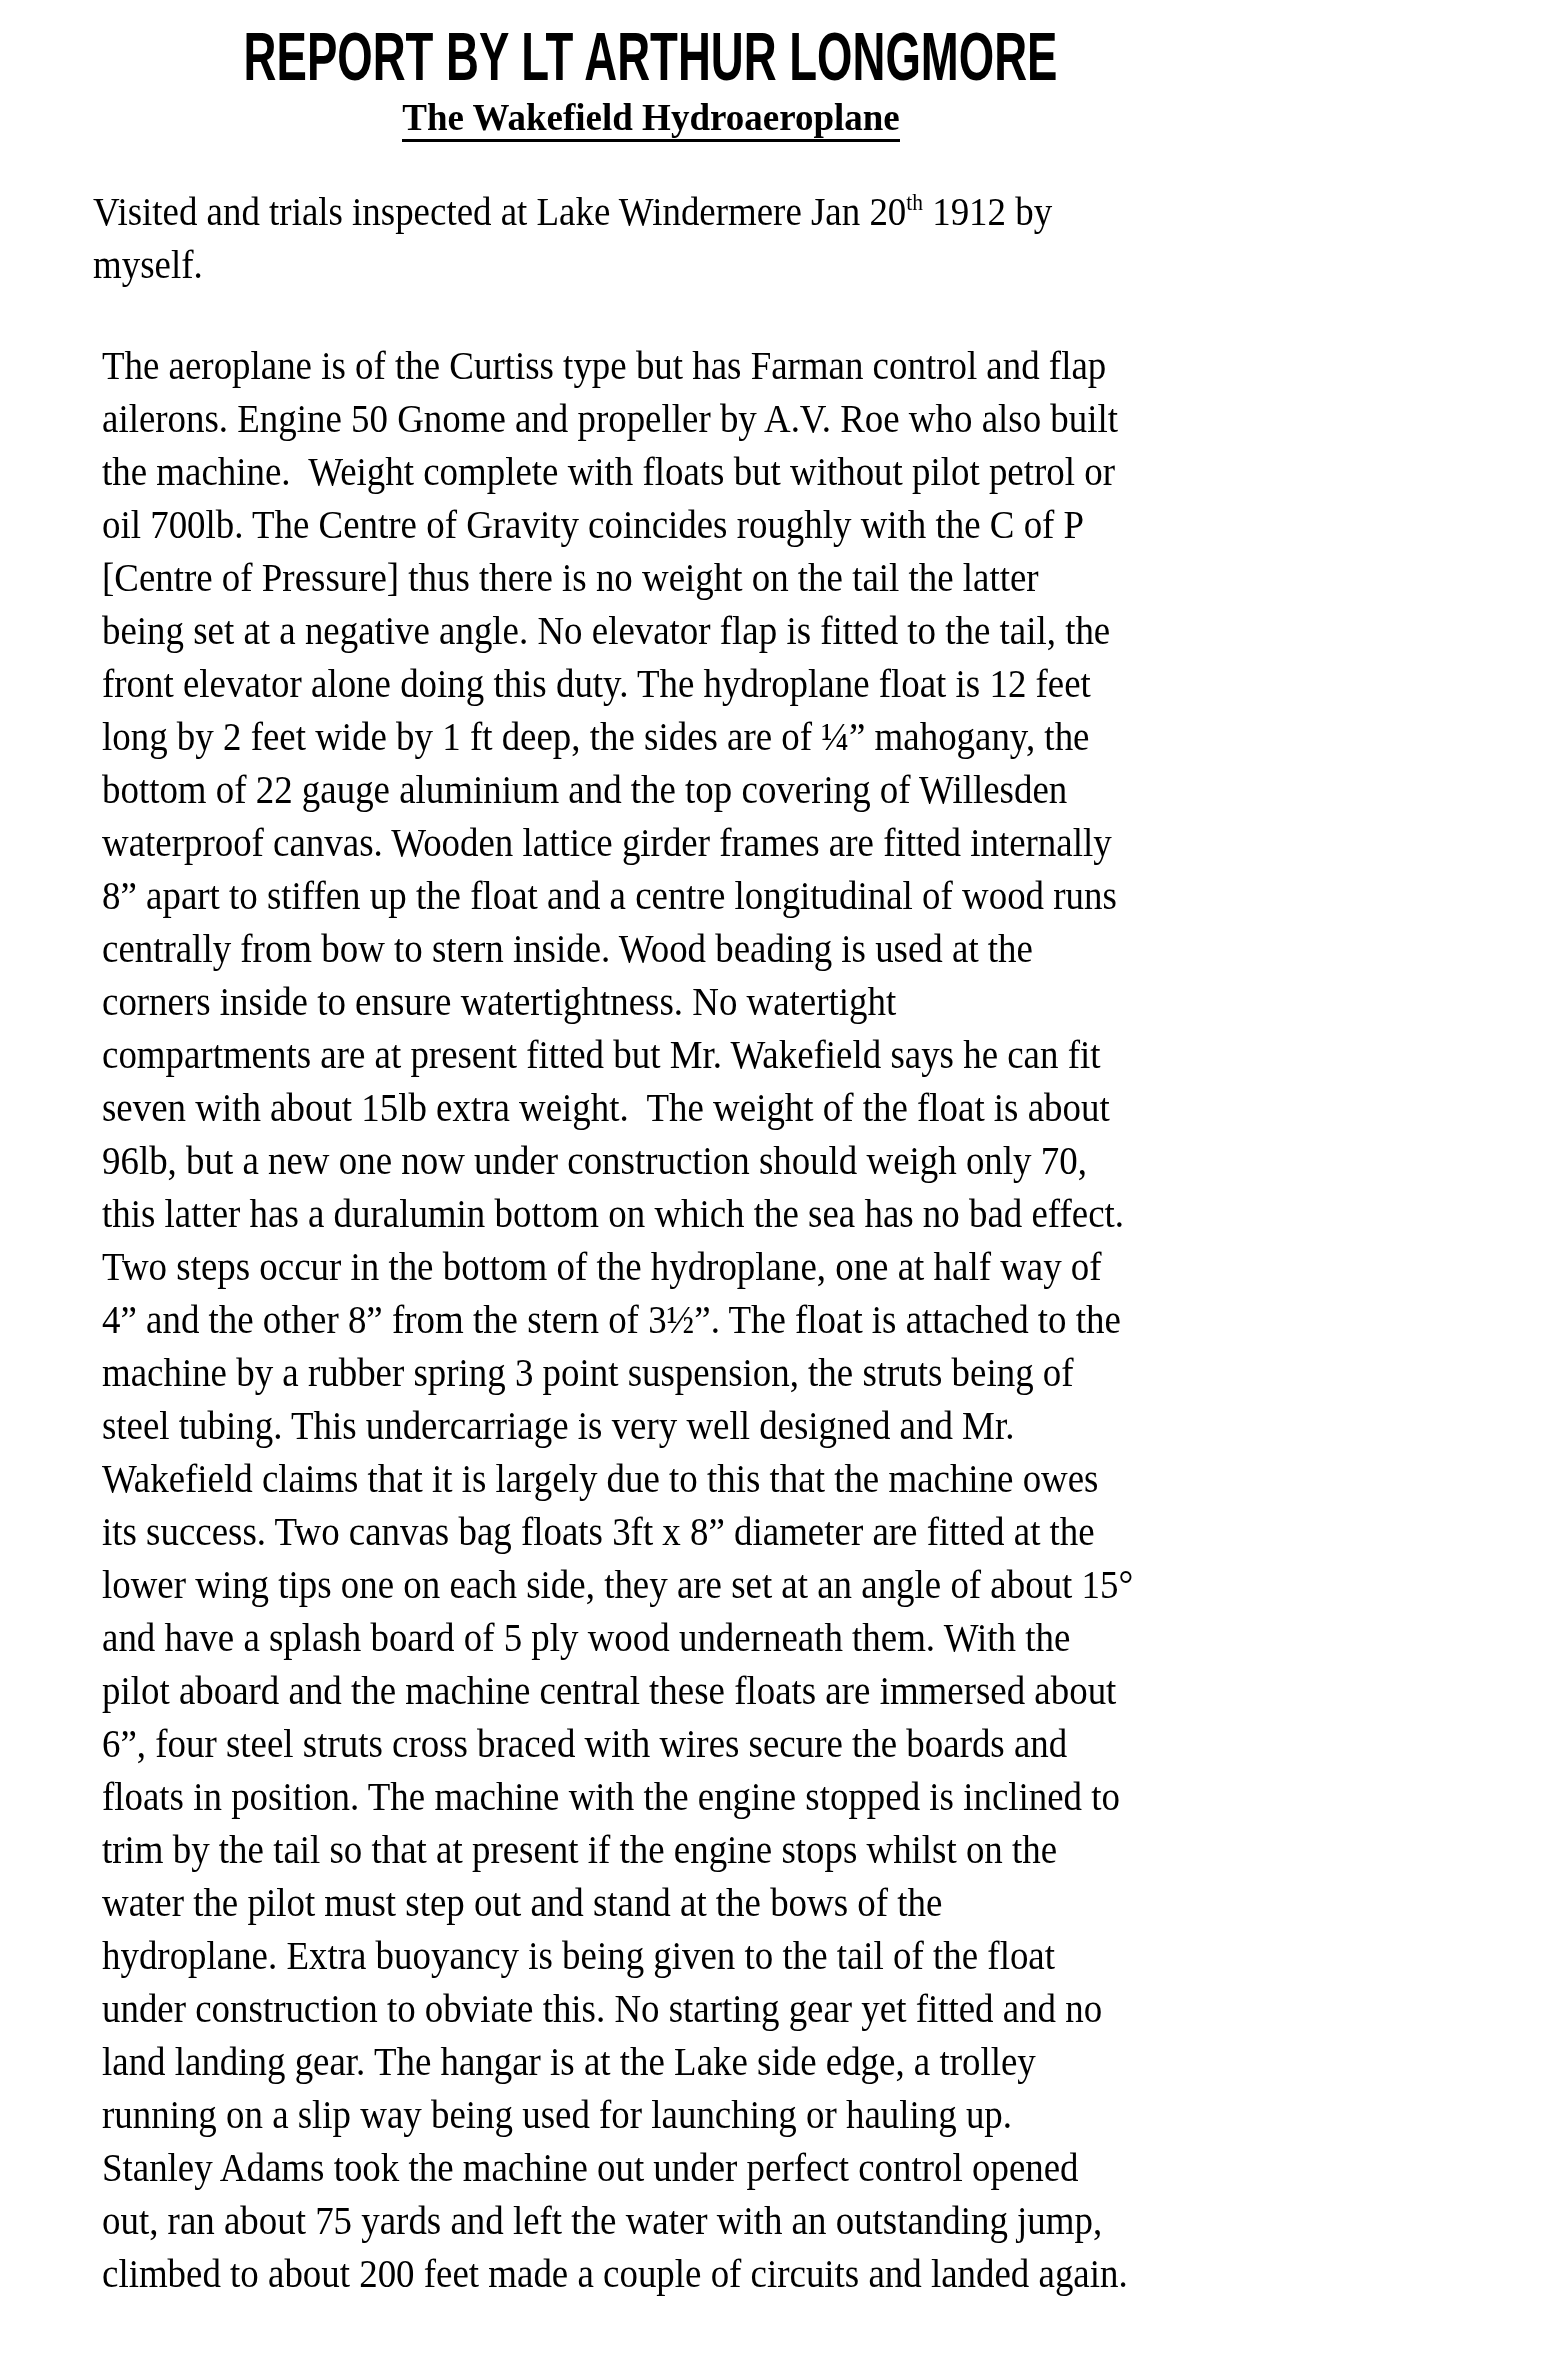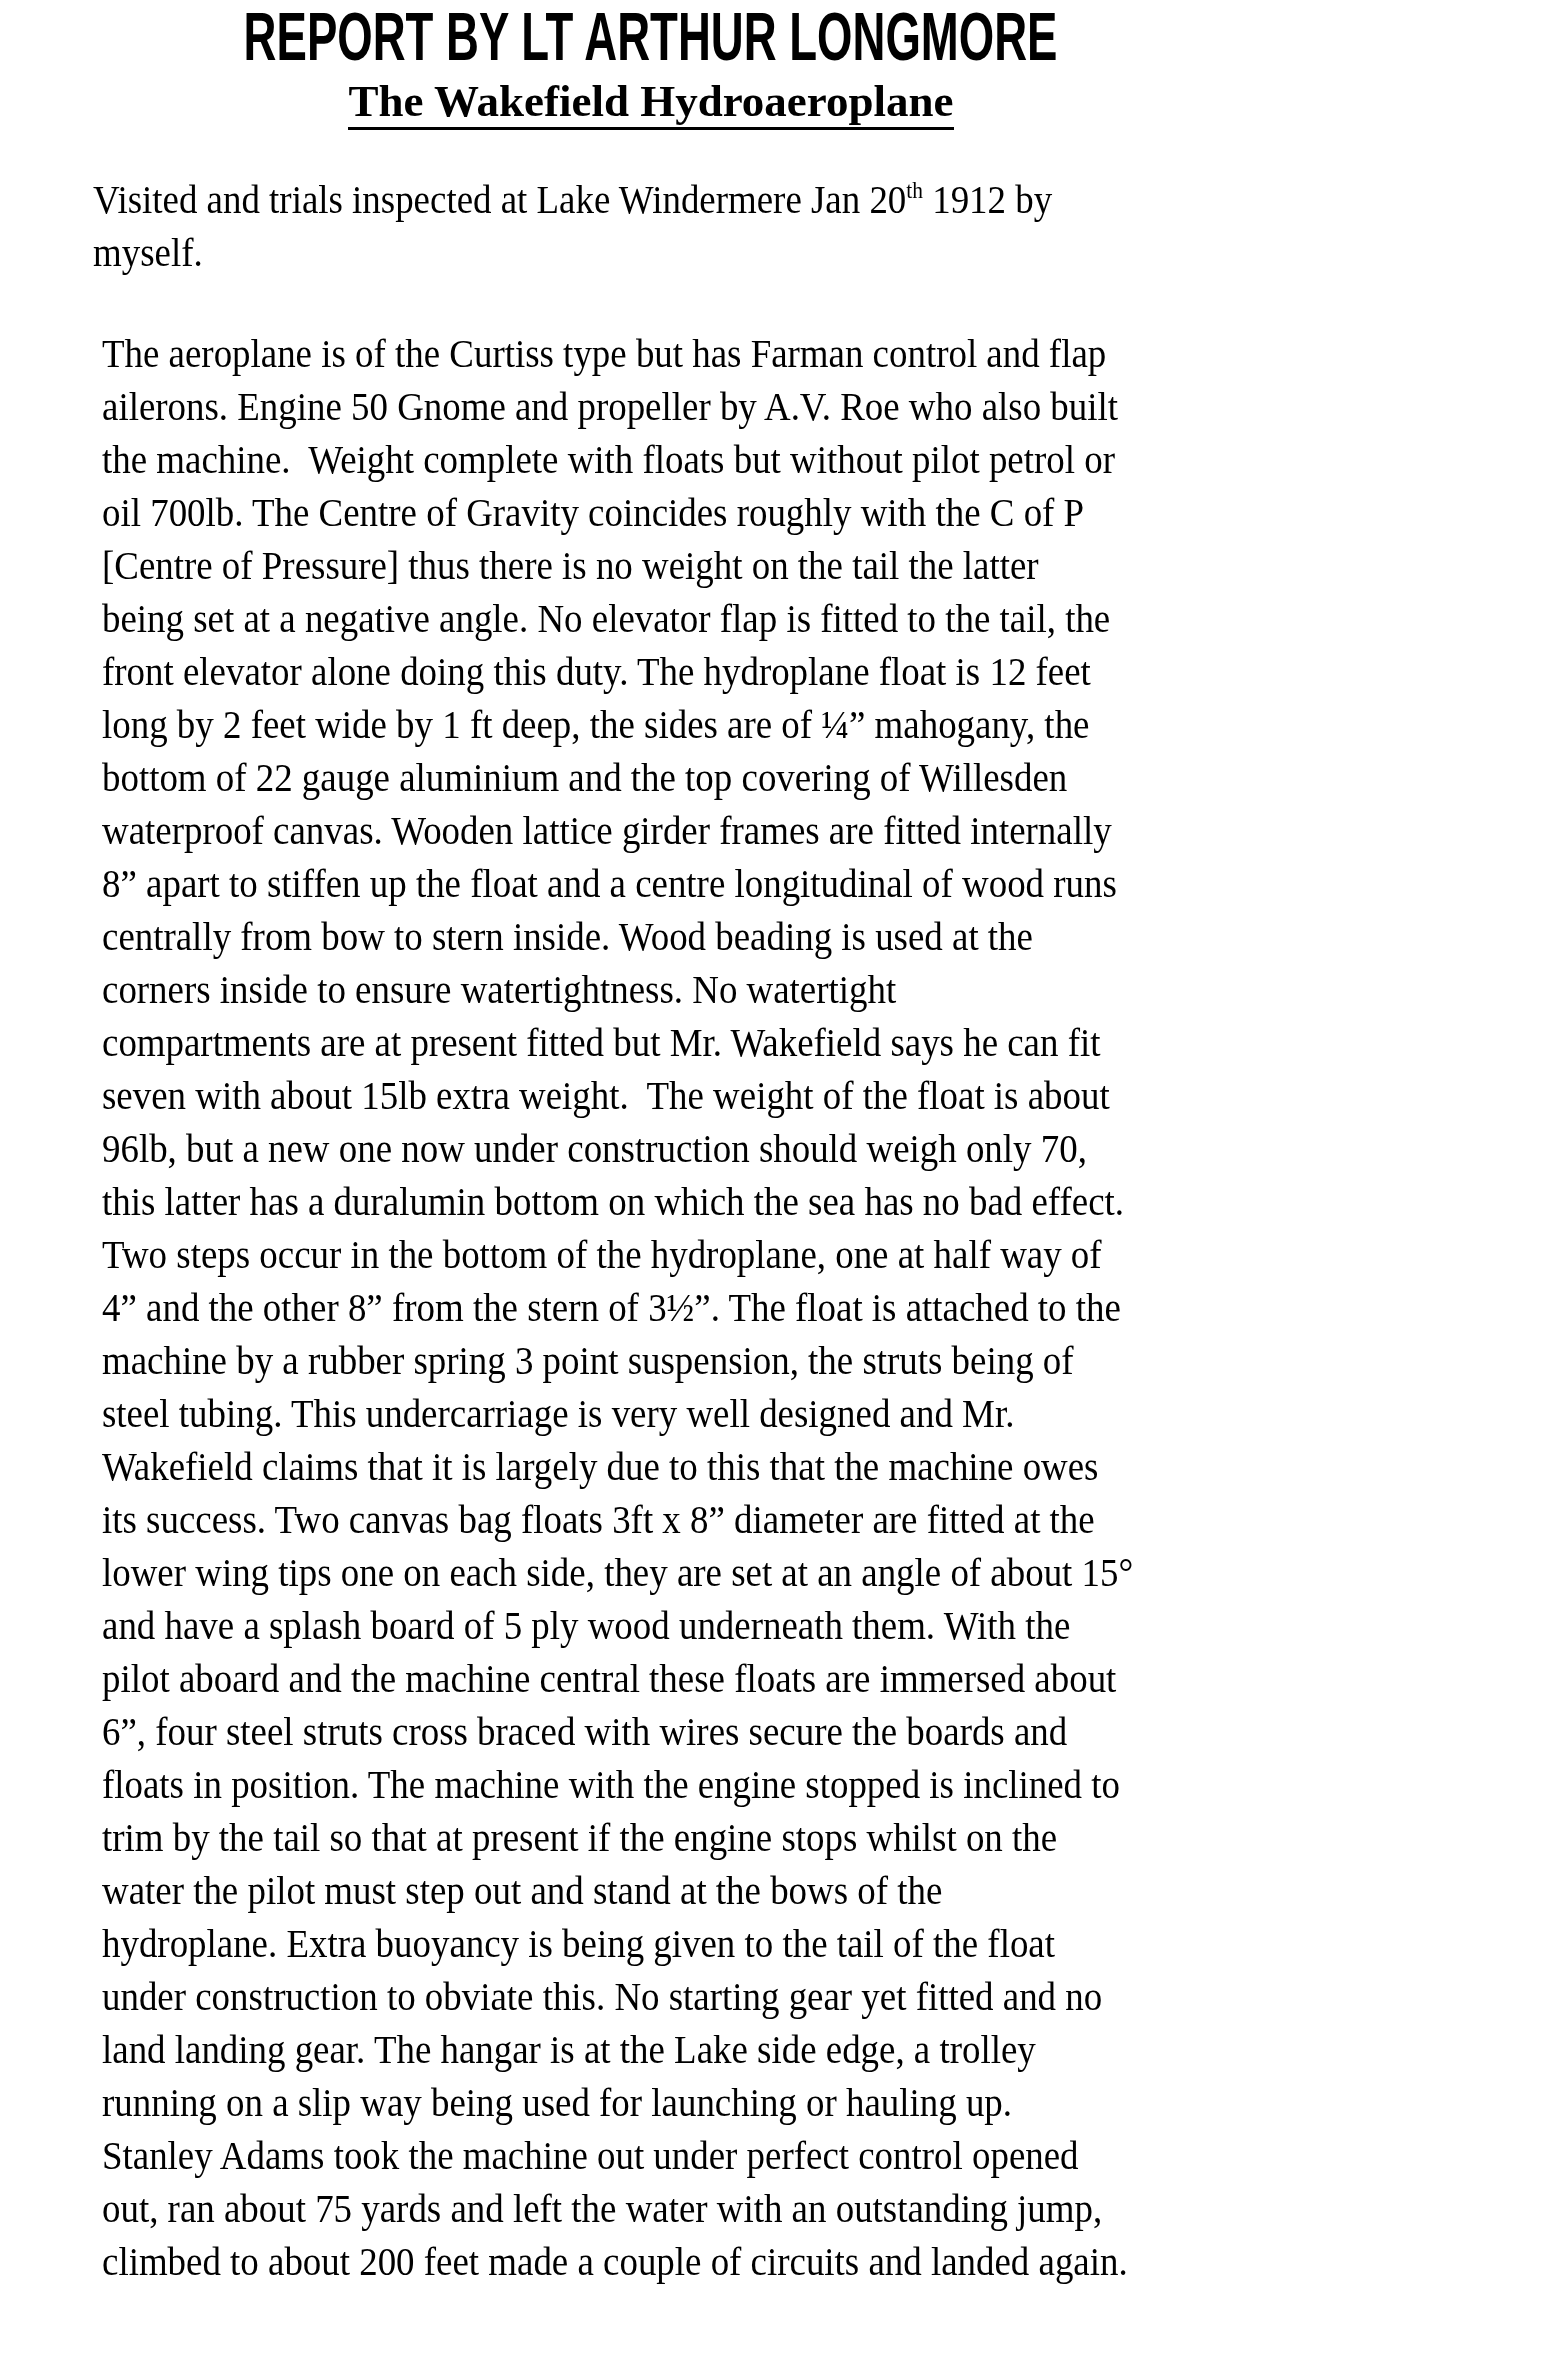--- a/index.html
+++ b/index.html
@@ -8,21 +8,21 @@
     height: 2375px;
     background: #ffffff;
     color: #000000;
     font-family: "Liberation Serif", serif;
     overflow: hidden;
   }
   .page {
     box-sizing: border-box;
     width: 1302px;
     height: 2375px;
-    padding-top: 2px;
+    padding-top: 22px;
   }
   .title-row {
     text-align: center;
     height: 69px;
   }
   .title-text {
     display: inline-block;
     font-family: "Liberation Sans", sans-serif;
     font-weight: 700;
     font-size: 69px;
@@ -32,21 +32,21 @@
     transform-origin: 50% 50%;
   }
   .subtitle-row {
     text-align: center;
     margin-top: 8.3px;
   }
   .subtitle-text {
     display: inline-block;
     font-family: "Liberation Serif", serif;
     font-weight: 700;
-    font-size: 45px;
+    font-size: 37px;
     line-height: 1;
     border-bottom: 3.7px solid #000;
     padding-bottom: 2.8px;
   }
   .text-block {
     padding-left: 93px;
     padding-right: 56px;
   }
   .intro-paragraph {
     margin: 43px 0 0 0;

